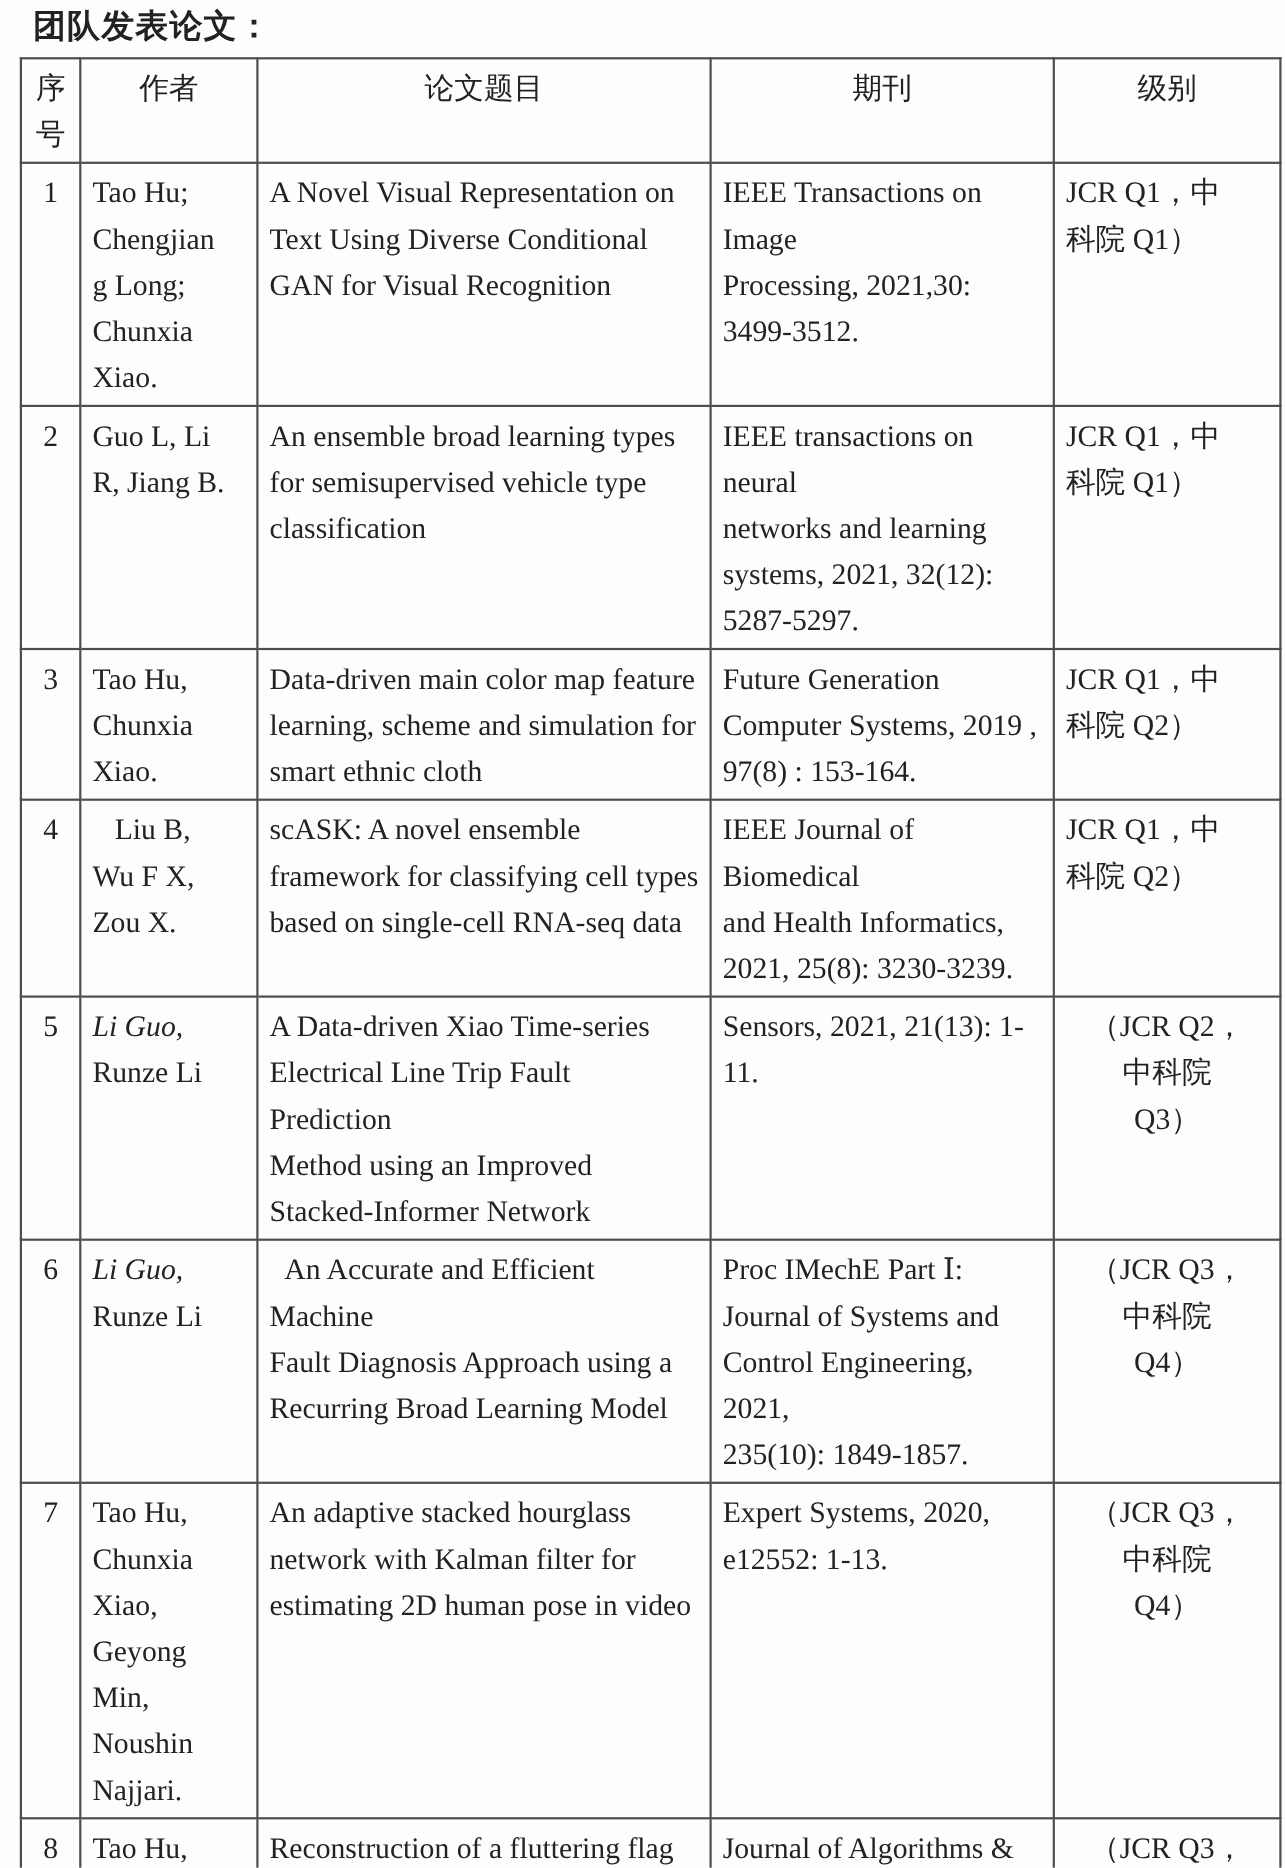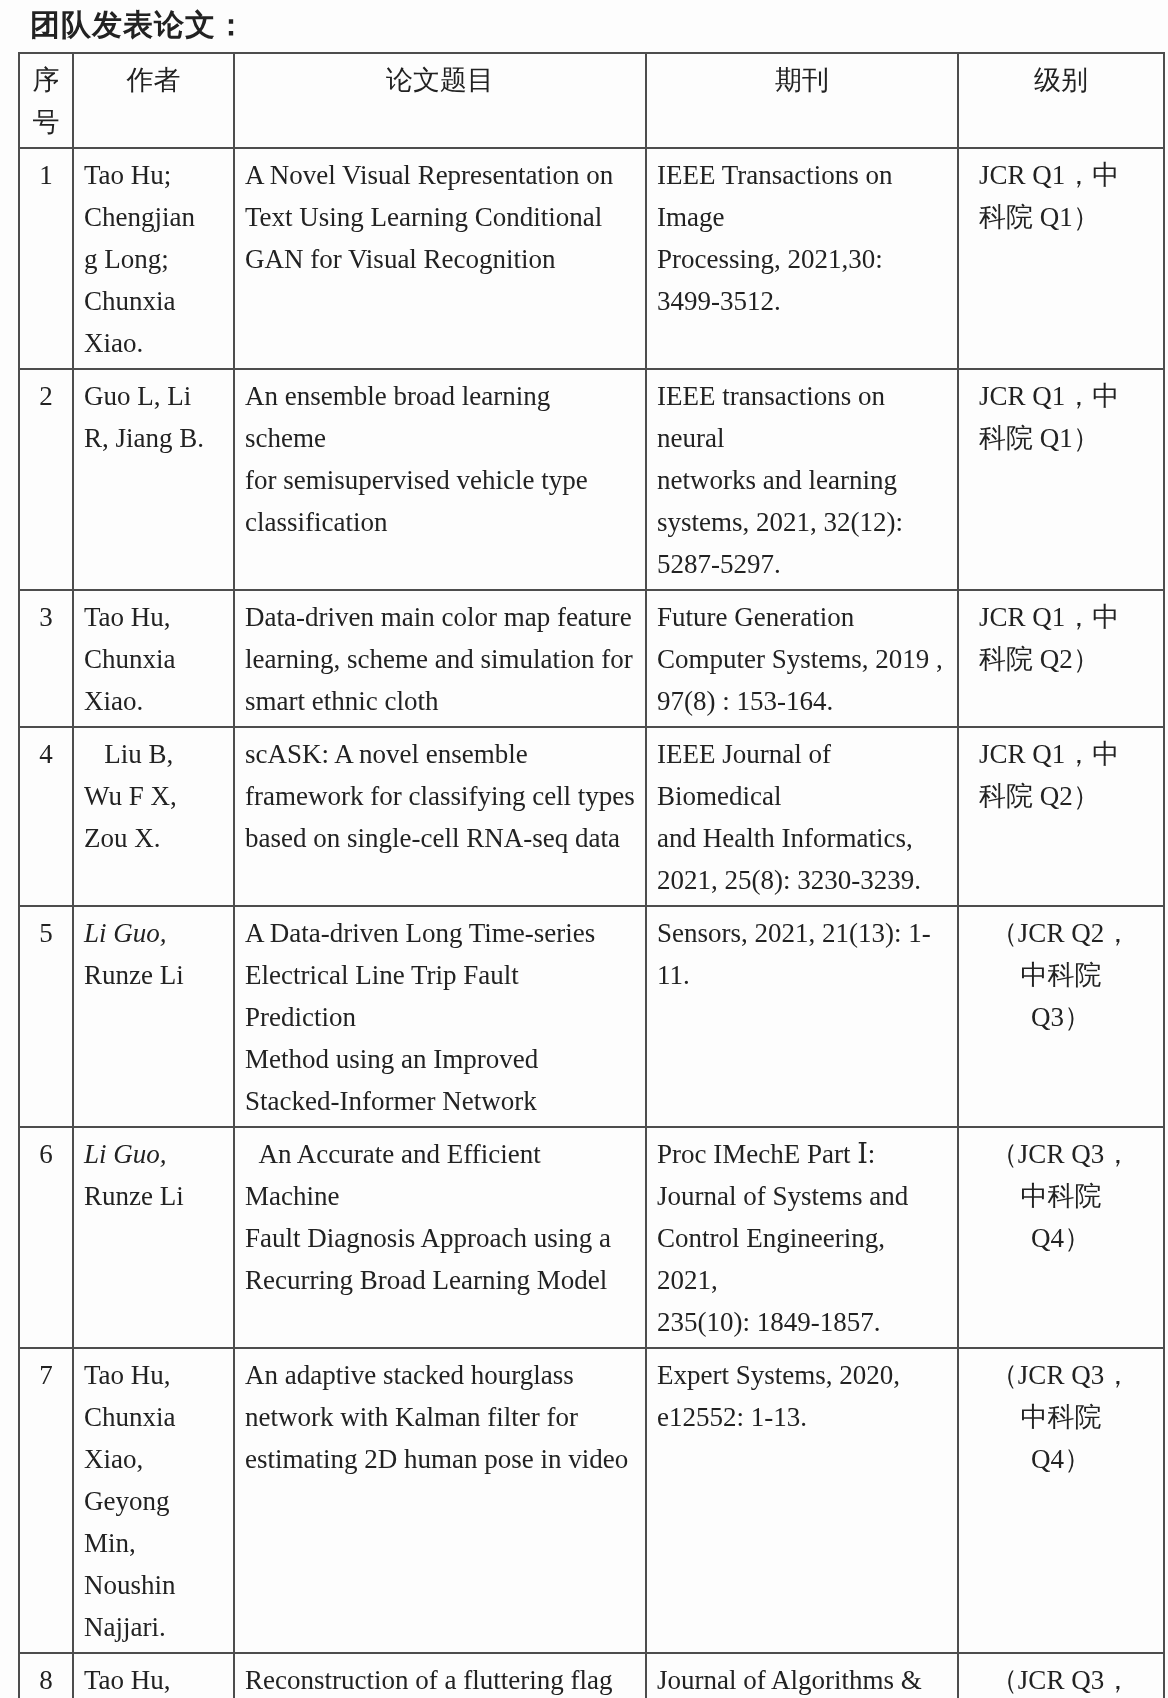--- a/index.html
+++ b/index.html
@@ -35,21 +35,21 @@
     font-size: 27px;
     line-height: 42px;
     font-weight: normal;
     white-space: pre-line;
     overflow: hidden;
     word-wrap: break-word;
   }
   th { text-align: center; }
   td.num { text-align: center; padding-left: 2px; padding-right: 2px; }
   td.level { text-align: center; }
-  td.level.left { text-align: left; padding-left: 20px; }
+  td.level.left { text-align: left; padding-left: 10px; }
   td.authors { padding-left: 14px; }
   td.title-cell { padding-left: 13px; }
   td.journal { padding-left: 12px; margin-left: 16px; }
   i { font-style: italic; }
   
   tr.hdr   { height: 92px; }
   tr.r1 { height: 208px; }
   tr.r2 { height: 170px; }
   tr.r3 { height: 120px; }
   tr.r4 { height: 125px; }
@@ -84,34 +84,34 @@
     </tr>
 
     <tr class="r1">
       <td class="num">1</td>
       <td class="authors">Tao Hu;
 Chengjian
 g Long;
 Chunxia
 Xiao.</td>
       <td class="title-cell">A Novel Visual Representation on
-Text Using Learning Conditional
+Text Using Diverse Conditional
 GAN for Visual Recognition</td>
       <td class="journal">IEEE Transactions on Image
 Processing, 2021,30:
 3499-3512.</td>
       <td class="level left">JCR Q1，中
 科院 Q1）</td>
     </tr>
 
     <tr class="r2">
       <td class="num">2</td>
       <td class="authors">Guo L, Li
 R, Jiang B.</td>
-      <td class="title-cell">An ensemble broad learning scheme
+      <td class="title-cell">An ensemble broad learning types
 for semisupervised vehicle type
 classification</td>
       <td class="journal">IEEE transactions on neural
 networks and learning
 systems, 2021, 32(12):
 5287-5297.</td>
       <td class="level left">JCR Q1，中
 科院 Q1）</td>
     </tr>
 
@@ -142,21 +142,21 @@
 and Health Informatics,
 2021, 25(8): 3230-3239.</td>
       <td class="level left">JCR Q1，中
 科院 Q2）</td>
     </tr>
 
     <tr class="r5">
       <td class="num">5</td>
       <td class="authors"><i>Li Guo,</i><span>
 Runze Li</span></td>
-      <td class="title-cell">A Data-driven Long Time-series
+      <td class="title-cell">A Data-driven Xiao Time-series
 Electrical Line Trip Fault Prediction
 Method using an Improved
 Stacked-Informer Network</td>
       <td class="journal">Sensors, 2021, 21(13): 1-11.</td>
       <td class="level">（JCR Q2，
 中科院
 Q3）</td>
     </tr>
 
     <tr class="r6">

